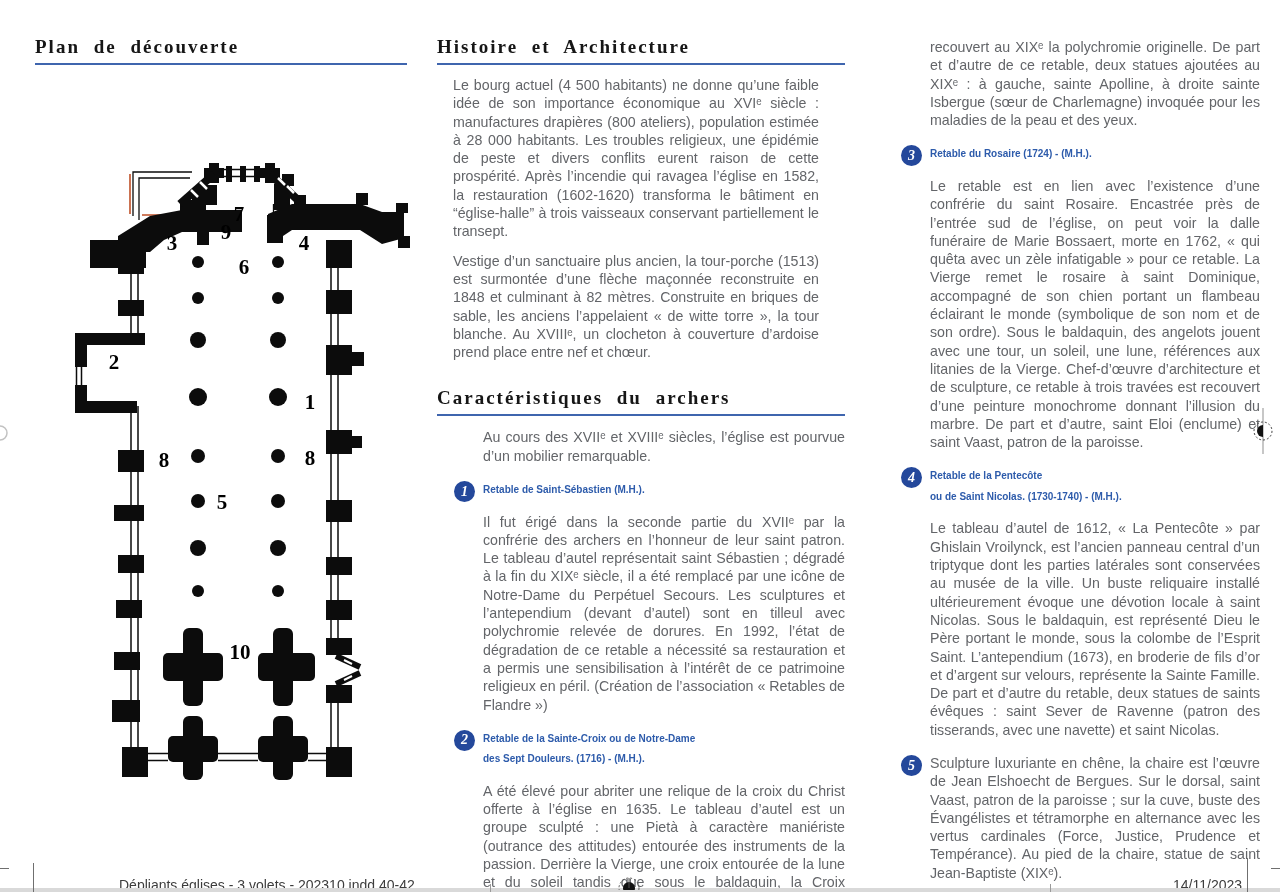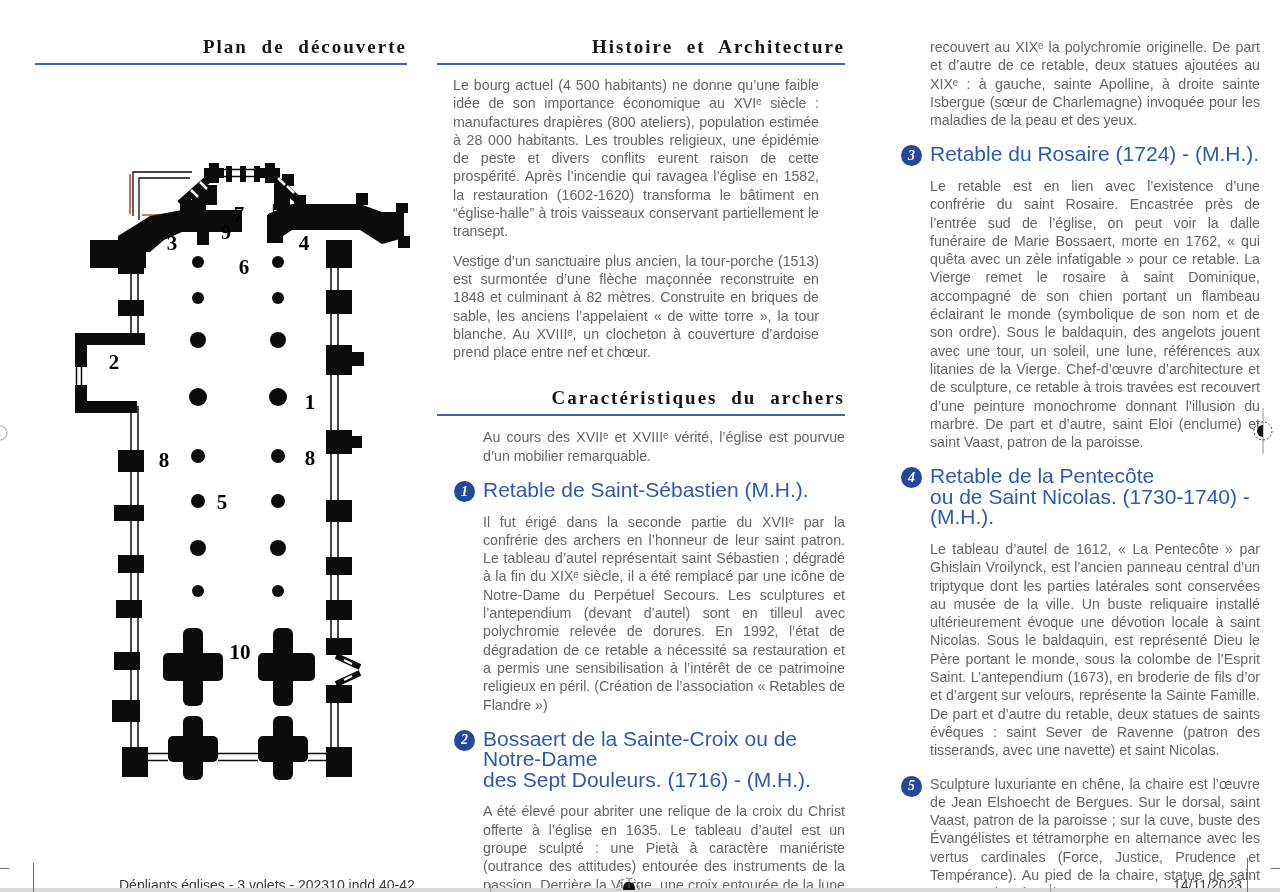--- a/index.html
+++ b/index.html
@@ -6,21 +6,21 @@
   body{
     width:1280px;height:892px;position:relative;background:#ffffff;overflow:hidden;
     font-family:"Liberation Sans","DejaVu Sans",sans-serif;
   }
   .panel{position:absolute;top:36px;}
   .panel-left{left:35px;width:372px;}
   .panel-mid{left:437px;width:408px;}
   .panel-right{left:902px;width:377px;}
 
   h2.sec-title{
-    margin:0;text-align:right;
+    margin:0;text-align:left;
     font-family:"Liberation Serif","DejaVu Serif",serif;
     font-size:19px;font-weight:bold;color:#161616;
     letter-spacing:2px;word-spacing:7px;
   }
   .sec-rule{height:2px;background:#3f65ae;margin-top:5px;}
 
   .body-copy{
     font-size:14.2px;line-height:18.3px;color:#636569;
     text-align:justify;hyphens:auto;-webkit-hyphens:auto;
   }
@@ -31,21 +31,21 @@
   .items{margin-left:28px;}
   .panel-mid .items{margin-left:46px;width:362px;}
   .panel-right .items{width:330px;}
   .item{position:relative;margin-top:15px;}
   .item-badge{
     position:absolute;left:-29px;top:1px;width:21px;height:21px;border-radius:50%;
     background:#24489b;color:#ffffff;display:flex;align-items:center;justify-content:center;
     font-family:"Liberation Serif","DejaVu Serif",serif;font-style:italic;font-weight:bold;font-size:14px;
   }
   .item-heading{
-    font-weight:normal;color:#2d5bab;font-size:21px;line-height:20.5px;
+    font-weight:bold;color:#2d5bab;font-size:10px;line-height:20.5px;
   }
   .item-body{margin-top:12px;}
 
   .sec2-gap{margin-top:26px;}
 
   
   .plan-wrap{position:absolute;left:30px;top:140px;width:400px;height:680px;}
   #plan-labels text{
     font-family:"Liberation Serif","DejaVu Serif",serif;font-weight:bold;font-size:21px;
     fill:#000;text-anchor:middle;dominant-baseline:central;
@@ -211,33 +211,33 @@
 
 <div class="panel panel-mid">
   <h2 class="sec-title">Histoire et Architecture</h2>
   <div class="sec-rule"></div>
   <p class="body-copy para">Le bourg actuel (4 500 habitants) ne donne qu’une faible idée de son importance économique au XVIᵉ siècle : manufactures drapières (800 ateliers), population estimée à 28 000 habitants. Les troubles religieux, une épidémie de peste et divers conflits eurent raison de cette prospérité. Après l’incendie qui ravagea l’église en 1582, la restauration (1602-1620) transforma le bâtiment en “église-halle” à trois vaisseaux conservant partiellement le transept.</p>
   <p class="body-copy para">Vestige d’un sanctuaire plus ancien, la tour-porche (1513) est surmontée d’une flèche maçonnée reconstruite en 1848 et culminant à 82 mètres. Construite en briques de sable, les anciens l’appelaient « de witte torre », la tour blanche. Au XVIIIᵉ, un clocheton à couverture d’ardoise prend place entre nef et chœur.</p>
 
   <div class="sec2-gap">
     <h2 class="sec-title">Caractéristiques du archers</h2>
     <div class="sec-rule"></div>
-    <p class="body-copy intro">Au cours des XVIIᵉ et XVIIIᵉ vérité, l’église est pourvue d’un mobilier remarquable.</p>
+    <p class="body-copy intro">Au cours des XVIIᵉ et XVIIIᵉ siècles, l’église est pourvue d’un mobilier remarquable.</p>
   </div>
 
   <div class="items">
     <div class="item">
       <div class="item-badge">1</div>
       <div class="item-heading">Retable de Saint-Sébastien (M.H.).</div>
       <div class="item-heading"></div>
       <div class="body-copy item-body">Il fut érigé dans la seconde partie du XVIIᵉ par la confrérie des archers en l’honneur de leur saint patron. Le tableau d’autel représentait saint Sébastien ; dégradé à la fin du XIXᵉ siècle, il a été remplacé par une icône de Notre-Dame du Perpétuel Secours. Les sculptures et l’antependium (devant d’autel) sont en tilleul avec polychromie relevée de dorures. En 1992, l’état de dégradation de ce retable a nécessité sa restauration et a permis une sensibilisation à l’intérêt de ce patrimoine religieux en péril. (Création de l’association « Retables de Flandre »)</div>
     </div>
     <div class="item">
       <div class="item-badge">2</div>
-      <div class="item-heading">Bossaert de la Sainte-Croix ou de Notre-Dame</div>
+      <div class="item-heading">Retable de la Sainte-Croix ou de Notre-Dame</div>
       <div class="item-heading">des Sept Douleurs. (1716) - (M.H.).</div>
       <div class="body-copy item-body">A été élevé pour abriter une relique de la croix du Christ offerte à l’église en 1635. Le tableau d’autel est un groupe sculpté : une Pietà à caractère maniériste (outrance des attitudes) entourée des instruments de la passion. Derrière la Vierge, une croix entourée de la lune et du soleil tandis que sous le baldaquin, la Croix glorieuse rayonne dans une nuée peuplée d’angelots. Une peinture faux-bois a</div>
     </div>
   </div>
 </div>
 
 <div class="panel panel-right">
   <p class="body-copy para" style="margin-top:2px;">recouvert au XIXᵉ la polychromie originelle. De part et d’autre de ce retable, deux statues ajoutées au XIXᵉ : à gauche, sainte Apolline, à droite sainte Isbergue (sœur de Charlemagne) invoquée pour les maladies de la peau et des yeux.</p>
 
   <div class="items">

